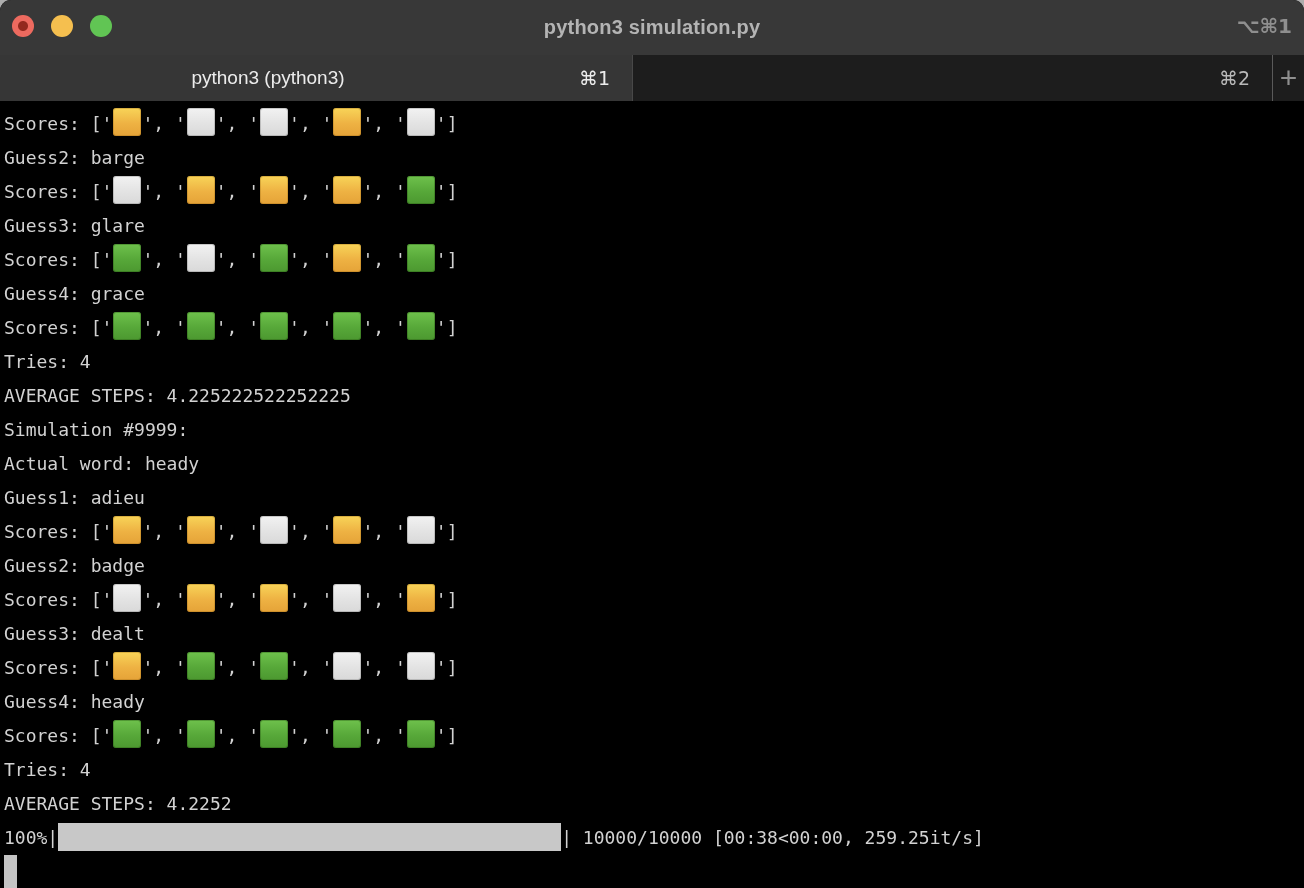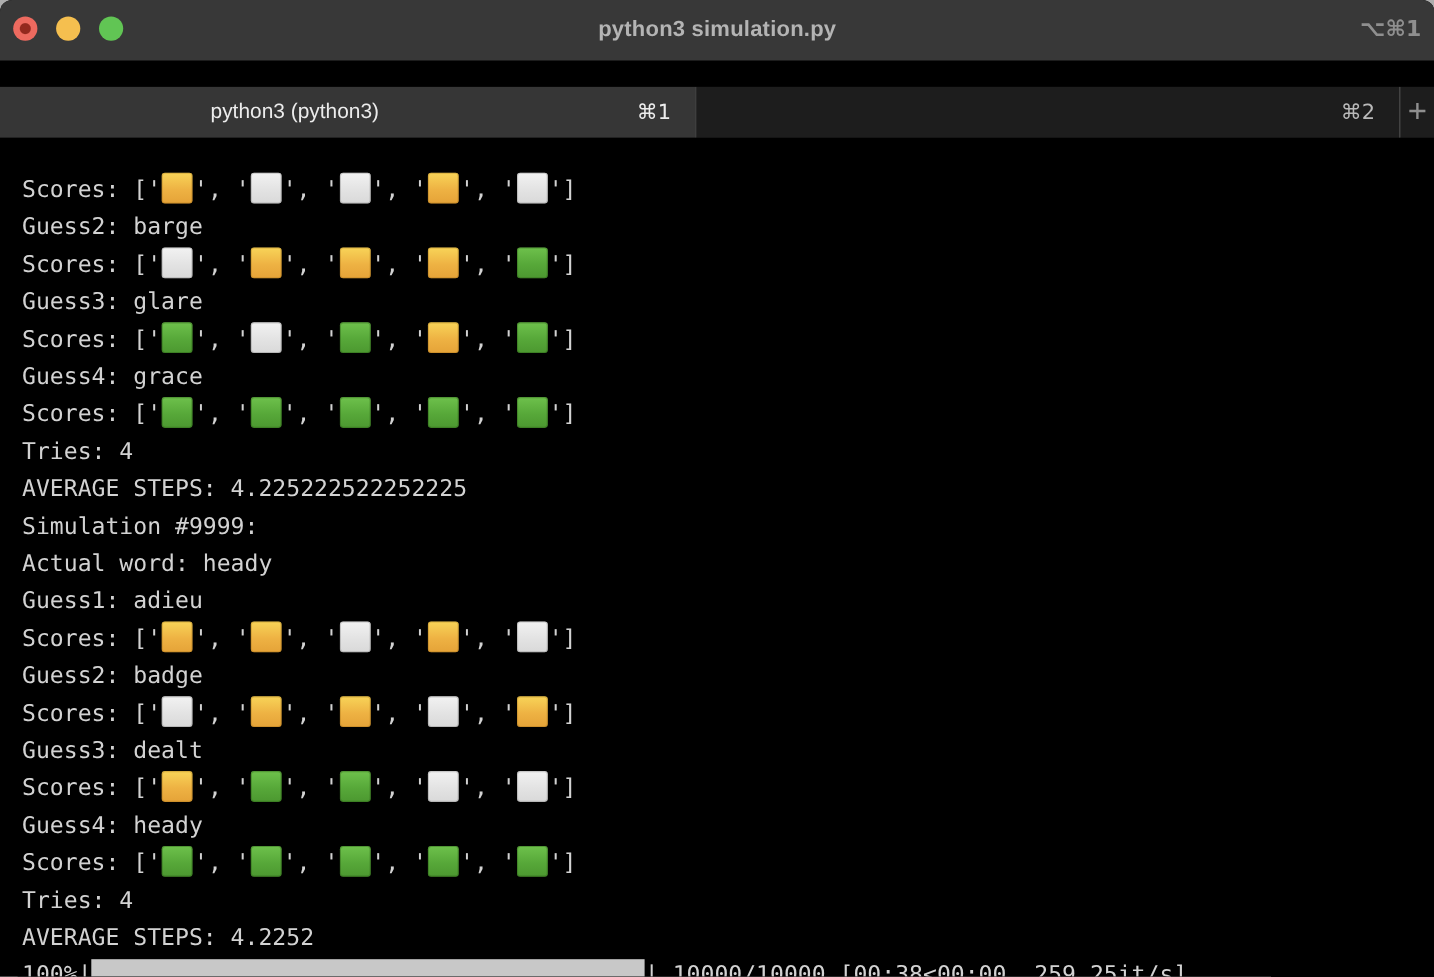--- a/index.html
+++ b/index.html
@@ -4,21 +4,21 @@
 <style>
   * { margin: 0; padding: 0; box-sizing: border-box; }
   html, body { width: 1304px; height: 888px; overflow: hidden; background: #aeaeae; }
   body { font-family: "Liberation Sans", "DejaVu Sans", sans-serif; }
 
   .window {
     width: 1304px; height: 888px;
     border-radius: 11px 11px 0 0;
     overflow: hidden;
     background: #000;
-    display: flex; flex-direction: column; gap: 24px;
+    display: flex; flex-direction: column;
   }
 
   
   .titlebar {
     height: 55px; flex: 0 0 55px;
     background: #383838;
     position: relative;
     display: flex; align-items: center;
   }
   .traffic-lights { position: absolute; left: 12px; top: 15px; display: flex; gap: 17px; }
@@ -69,26 +69,25 @@
     color: #8f8f8f; font-size: 30px; font-weight: 100;
     background: #1d1d1d;
   }
 
   
   .terminal {
     flex: 1 1 auto;
     background: #000;
     padding: 6px 0 0 4px;
     font-family: "DejaVu Sans Mono", "Liberation Mono", monospace;
-    font-size: 21px;
+    font-size: 18px;
     line-height: 34px;
     color: #d2d2d2;
     white-space: pre;
     overflow: hidden;
-    margin-left: 16px;
   }
   .term-line { height: 34px; }
 
   .sq {
     display: inline-block;
     width: 28px; height: 28px;
     border-radius: 3px;
     vertical-align: -6px;
     margin: 0 1px;
   }

